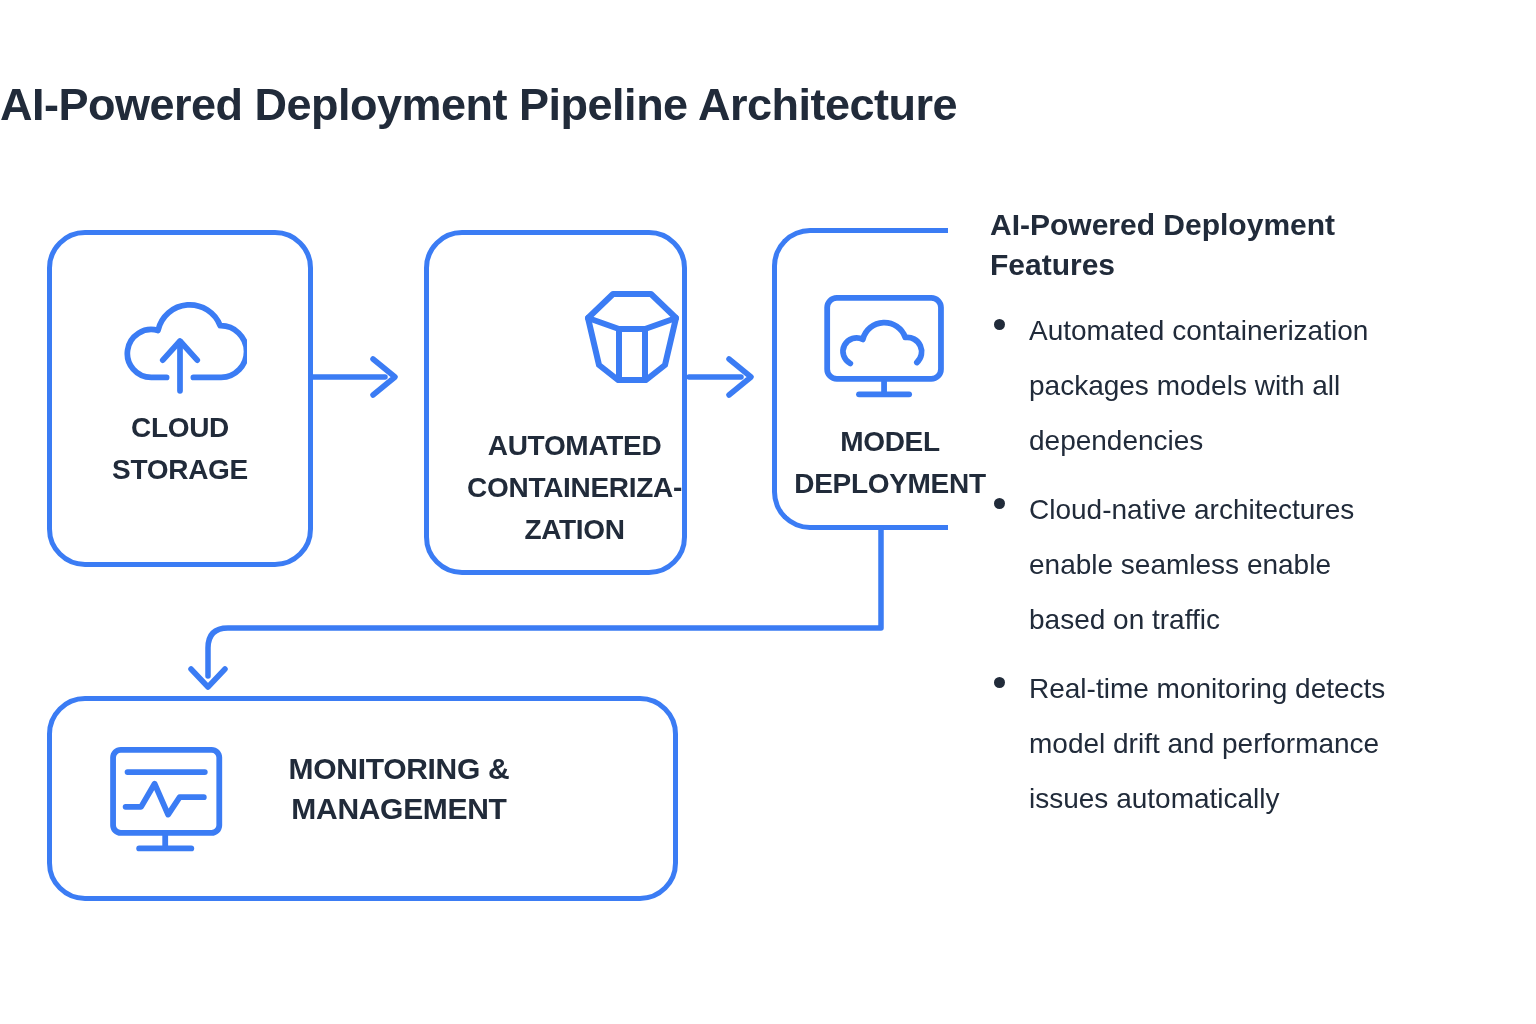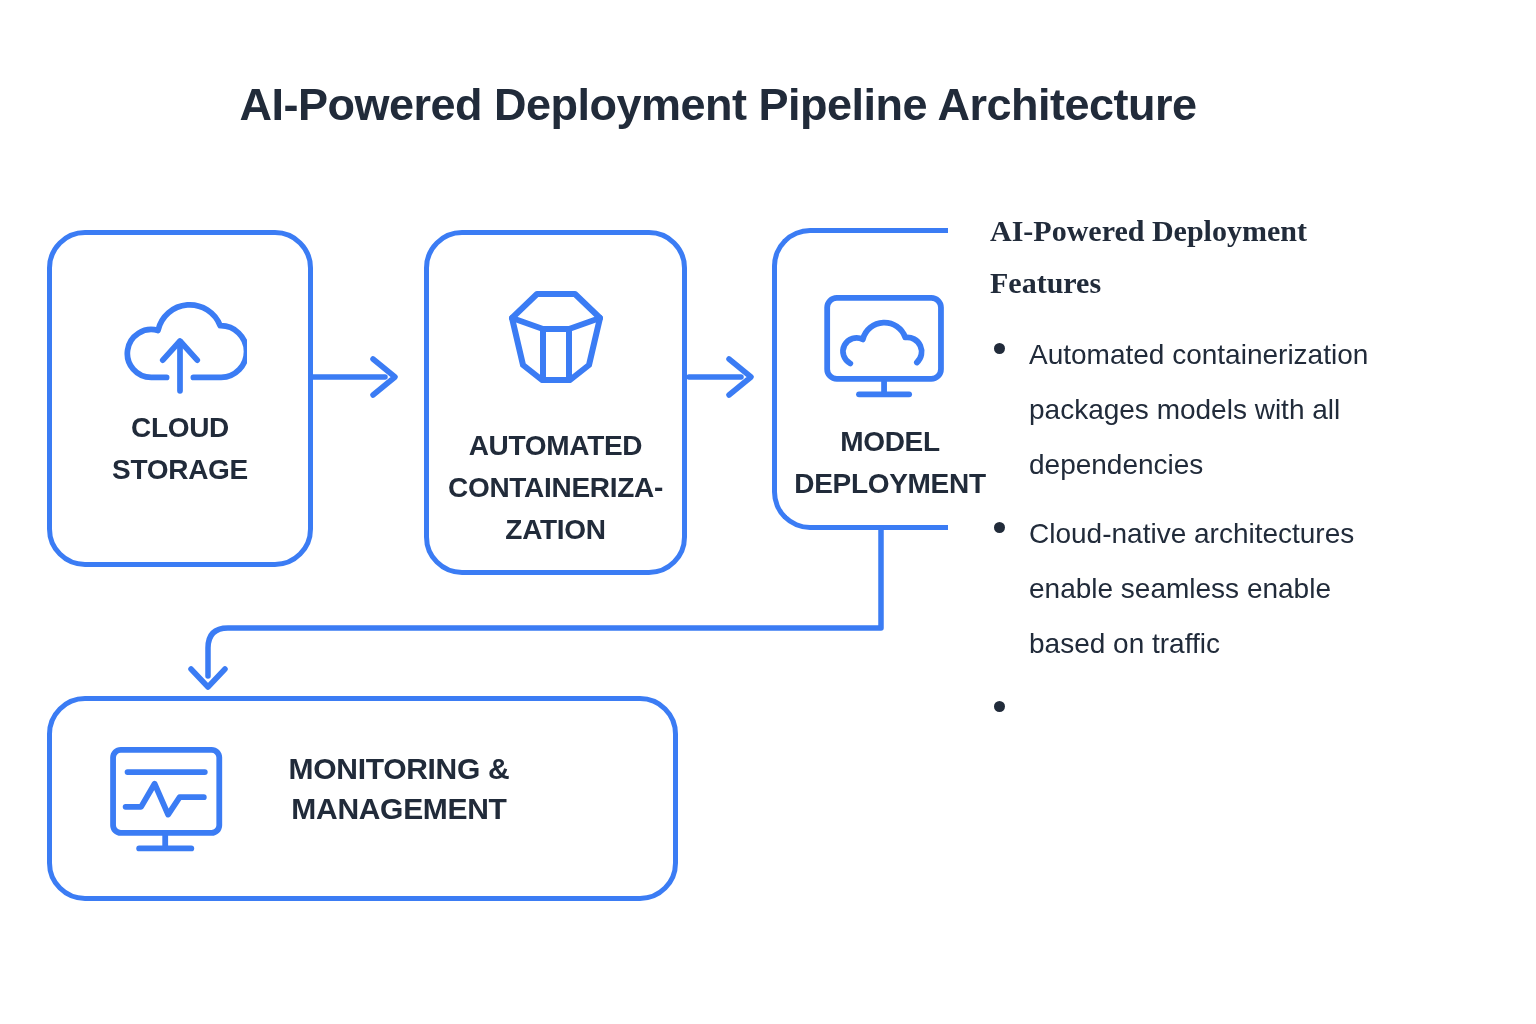--- a/index.html
+++ b/index.html
@@ -5,57 +5,57 @@
   :root{
     --accent:#3b7cf4;
     --text-dark:#212b3a;
   }
   html,body{margin:0;padding:0;background:#ffffff;}
   body{
     width:1536px;height:1024px;position:relative;overflow:hidden;
     font-family:"Liberation Sans", sans-serif;color:var(--text-dark);
   }
   .title{
-    position:absolute;left:0;top:80px;width:1436px;text-align:center;
+    position:absolute;left:0;top:80px;width:1436px;text-align:left;
     font-size:45px;font-weight:700;letter-spacing:-0.5px;line-height:50px;
   }
   .node{
     position:absolute;border:5px solid var(--accent);border-radius:38px;
     background:#ffffff;box-sizing:border-box;
     display:flex;flex-direction:column;align-items:center;
   }
   .node-label{
     font-weight:700;font-size:28px;line-height:42px;text-align:center;
     color:var(--text-dark);white-space:pre-line;letter-spacing:-0.3px;
   }
   #node-cloud-storage{left:47px;top:230px;width:266px;height:337px;}
   #node-cloud-storage .icon{margin-top:48px;}
   #node-cloud-storage .node-label{margin-top:6px;}
-  #node-containerization{left:424px;top:230px;width:263px;height:345px;}
+  #node-containerization{left:424px;top:230px;width:263px;height:345px;align-items:flex-end;}
   #node-containerization .icon{margin-top:52px;}
   #node-containerization .node-label{margin-top:38px;}
   #node-model-deployment{
     left:772px;top:228px;width:176px;height:302px;
     border-right:none;border-radius:38px 0 0 38px;
   }
   #node-model-deployment .icon{position:absolute;left:47px;top:62px;}
   #node-model-deployment .node-label{position:absolute;left:-22px;top:188px;width:270px;}
   #node-monitoring{left:47px;top:696px;width:631px;height:205px;}
   #node-monitoring .icon{position:absolute;left:58px;top:46px;}
   #node-monitoring .node-label{position:absolute;left:180px;top:48px;width:334px;font-size:30px;line-height:40px;}
   .icon *{stroke:var(--accent);fill:none;stroke-width:6;stroke-linecap:round;stroke-linejoin:round;}
   .flow *{stroke:var(--accent);fill:none;stroke-width:5.5;stroke-linecap:round;stroke-linejoin:round;}
   .flow{position:absolute;}
   #flow-arrow-1{left:309px;top:355px;}
   #flow-arrow-2{left:687px;top:355px;}
   #flow-elbow{left:175px;top:524px;}
   .features{position:absolute;left:990px;top:205px;width:470px;}
   .features-heading{
-    font-size:30px;font-weight:700;line-height:52px;margin:0;
-    white-space:pre-line;color:var(--text-dark);font-family:Liberation Serif, serif;
+    font-size:30px;font-weight:700;line-height:40px;margin:0;
+    white-space:pre-line;color:var(--text-dark);
   }
   .features-list{list-style:none;margin:18px 0 0 0;padding:0;}
   .feature-item{display:flex;margin-bottom:14px;}
   .bullet-dot{
     flex:0 0 auto;width:11px;height:11px;border-radius:50%;
     background:var(--text-dark);margin:16px 0 0 4px;
   }
   .feature-text{
     margin-left:24px;font-size:28px;line-height:55px;
     white-space:pre-line;color:var(--text-dark);
@@ -137,15 +137,18 @@
 dependencies</span>
     </li>
     <li class="feature-item">
       <span class="bullet-dot"></span>
       <span class="feature-text">Cloud-native architectures
 enable seamless enable
 based on traffic</span>
     </li>
     <li class="feature-item">
       <span class="bullet-dot"></span>
+      <span class="feature-text">Real-time monitoring detects
+model drift and performance
+issues automatically</span>
     </li>
   </ul>
 </div>
 
 </body></html>

